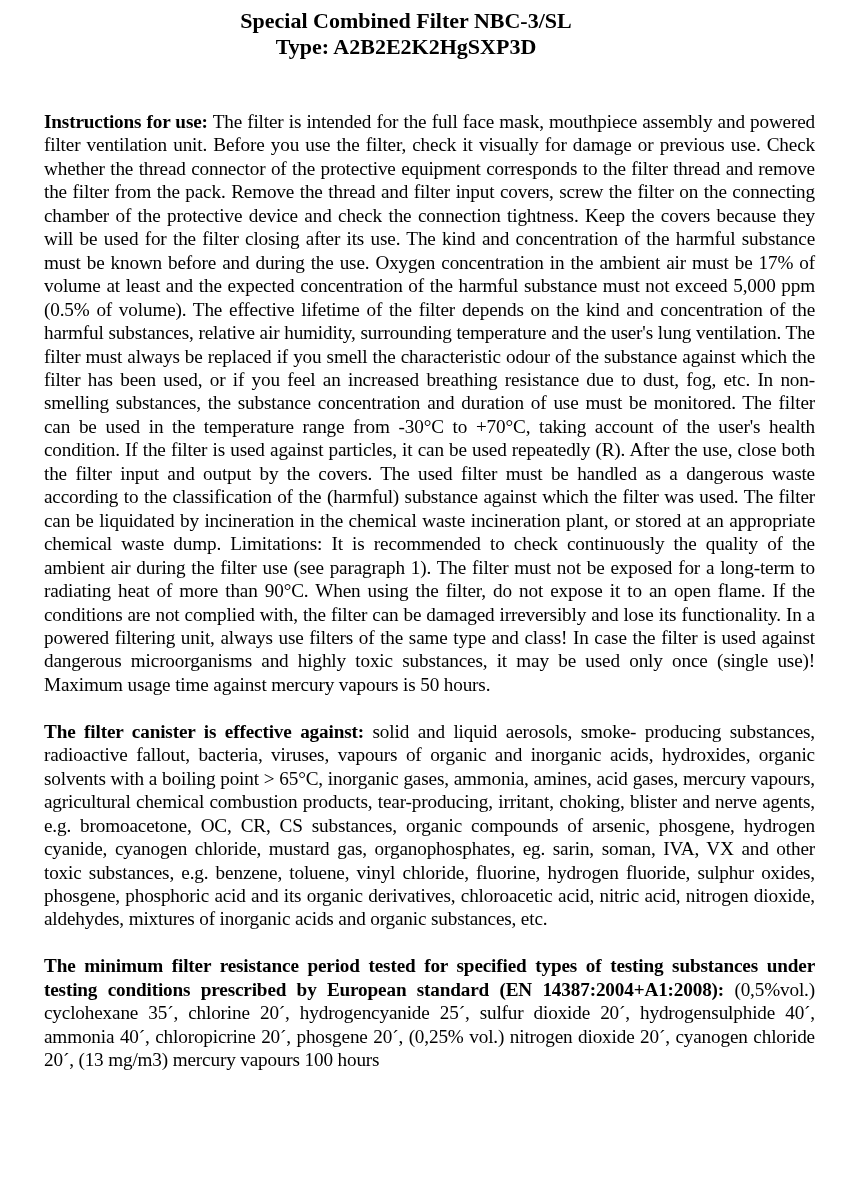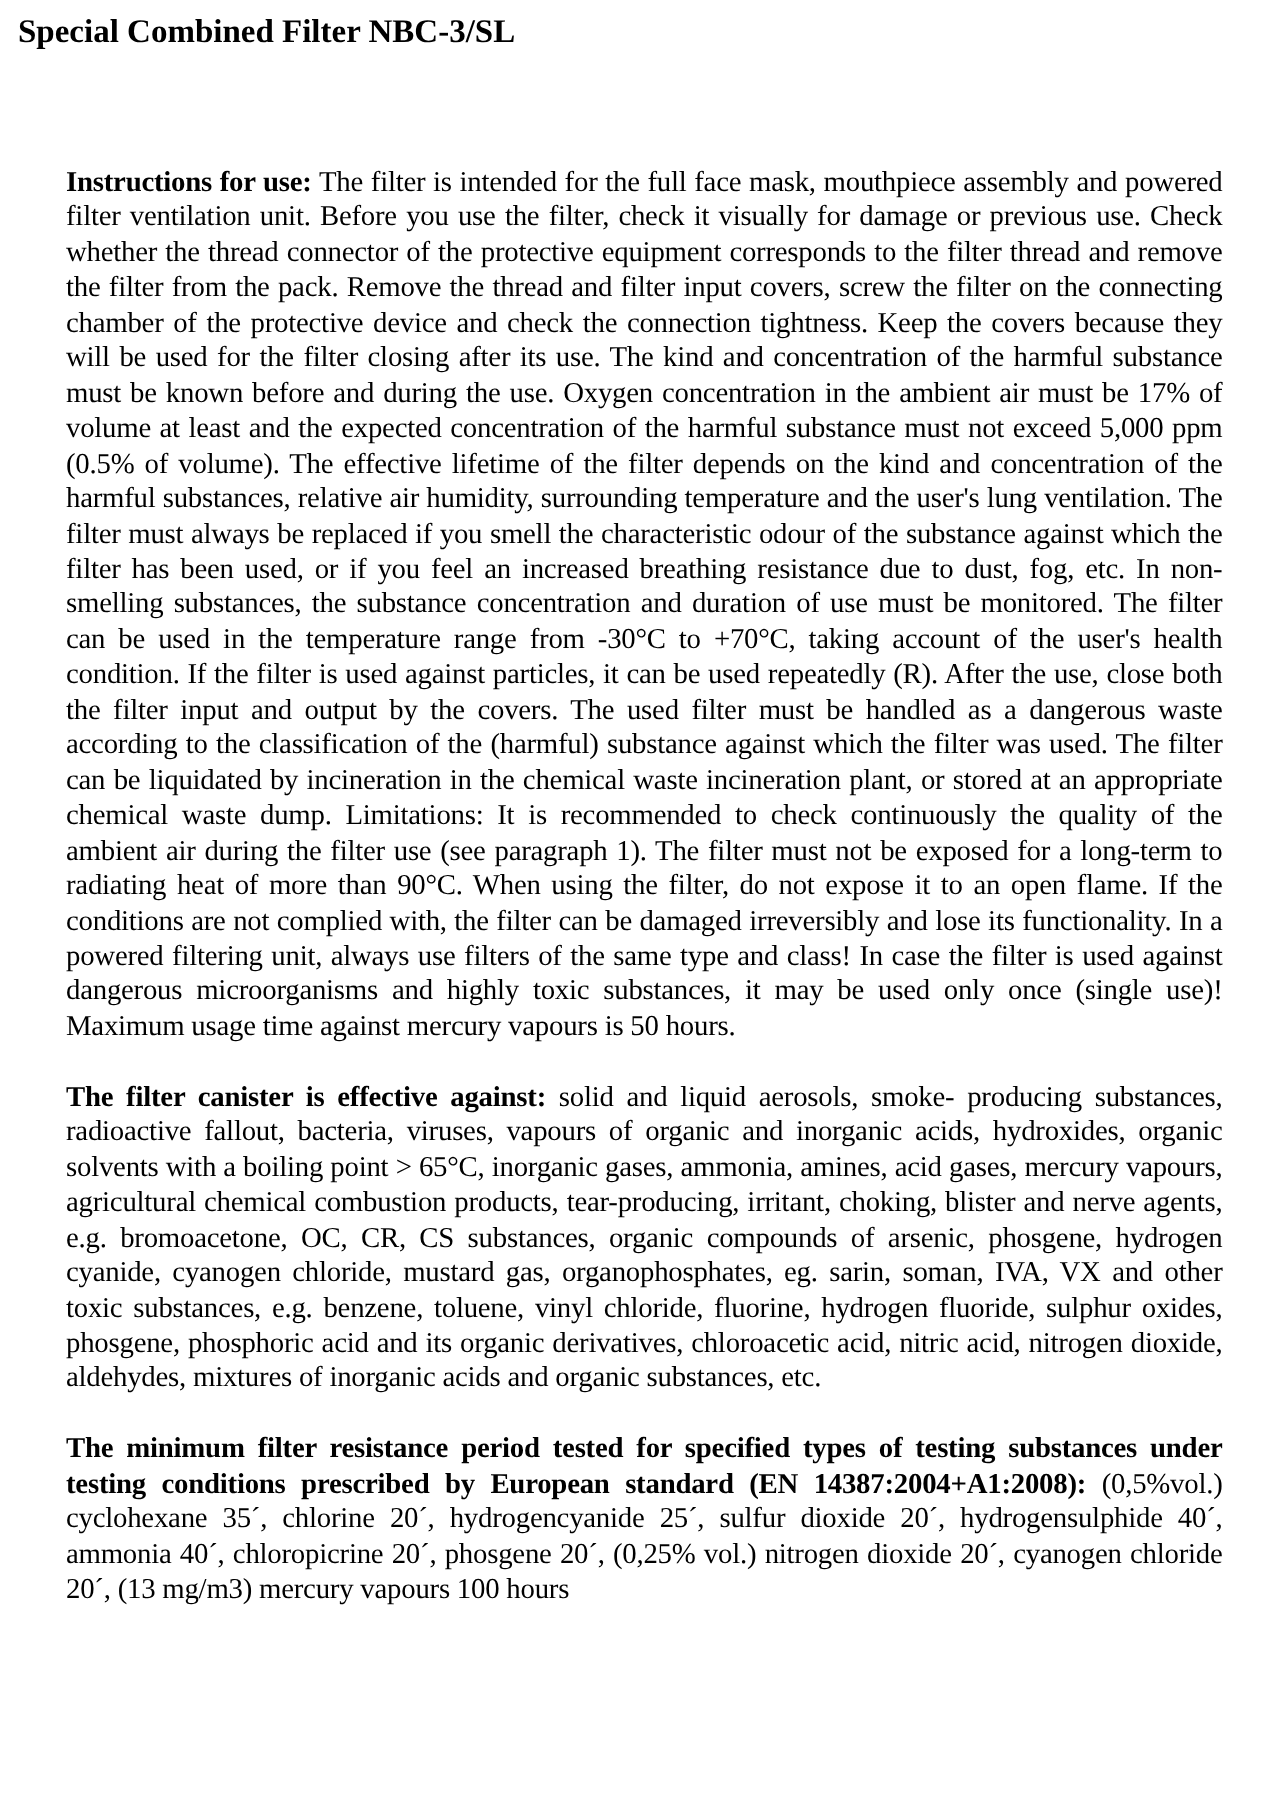--- a/index.html
+++ b/index.html
@@ -20,24 +20,24 @@
       left: 0;
       top: 0;
       width: 846px;
       height: 1200px;
     }
     .title-block {
       position: absolute;
       top: 8px;
       left: 0;
       width: 812px;
+      text-align: center;
       font-weight: bold;
       font-size: 22px;
       line-height: 26px;
-      padding-left: 12px;
     }
     .title-line {
       display: block;
     }
     .body-block {
       position: absolute;
       left: 20px;
       top: 110px;
       width: 771px;
       margin-left: 24px;
@@ -56,20 +56,21 @@
     .para-3 .lead {
       display: inline;
     }
   </style>
 </head>
 <body>
 
 <div class="page">
   <div class="title-block">
     <span class="title-line">Special Combined Filter NBC-3/SL</span>
+    <span class="title-line">Type: A2B2E2K2HgSXP3D</span>
   </div>
 
   <div class="body-block">
     <p class="para para-1"><span class="lead">Instructions for use:</span><span> The filter is intended for the full face mask, mouthpiece assembly and powered filter ventilation unit. Before you use the filter, check it visually for damage or previous use. Check whether the thread connector of the protective equipment corresponds to the filter thread and remove the filter from the pack. Remove the thread and filter input covers, screw the filter on the connecting chamber of the protective device and check the connection tightness. Keep the covers because they will be used for the filter closing after its use. The kind and concentration of the harmful substance must be known before and during the use. Oxygen concentration in the ambient air must be 17% of volume at least and the expected concentration of the harmful substance must not exceed 5,000 ppm (0.5% of volume). The effective lifetime of the filter depends on the kind and concentration of the harmful substances, relative air humidity, surrounding temperature and the user's lung ventilation. The filter must always be replaced if you smell the characteristic odour of the substance against which the filter has been used, or if you feel an increased breathing resistance due to dust, fog, etc. In non-smelling substances, the substance concentration and duration of use must be monitored. The filter can be used in the temperature range from -30°C to +70°C, taking account of the user's health condition. If the filter is used against particles, it can be used repeatedly (R). After the use, close both the filter input and output by the covers. The used filter must be handled as a dangerous waste according to the classification of the (harmful) substance against which the filter was used. The filter can be liquidated by incineration in the chemical waste incineration plant, or stored at an appropriate chemical waste dump. Limitations: It is recommended to check continuously the quality of the ambient air during the filter use (see paragraph 1). The filter must not be exposed for a long-term to radiating heat of more than 90°C. When using the filter, do not expose it to an open flame. If the conditions are not complied with, the filter can be damaged irreversibly and lose its functionality. In a powered filtering unit, always use filters of the same type and class!  In case the filter is used against dangerous microorganisms and highly toxic substances, it may be used only once (single use)! Maximum usage time against mercury vapours is 50 hours.</span></p>
 
     <p class="para para-2"><span class="lead">The filter canister is effective against:</span><span> solid and liquid aerosols, smoke- producing substances, radioactive fallout, bacteria, viruses, vapours of organic and inorganic acids, hydroxides, organic solvents with a boiling point &gt; 65°C, inorganic gases,  ammonia, amines, acid gases, mercury vapours, agricultural chemical combustion products, tear-producing, irritant, choking, blister and nerve agents, e.g. bromoacetone, OC, CR, CS substances, organic compounds of arsenic, phosgene, hydrogen cyanide, cyanogen chloride, mustard gas, organophosphates, eg. sarin, soman, IVA, VX and other toxic substances, e.g. benzene, toluene, vinyl chloride, fluorine, hydrogen fluoride, sulphur oxides, phosgene, phosphoric acid and its organic derivatives, chloroacetic acid, nitric acid, nitrogen dioxide, aldehydes, mixtures of inorganic acids and organic substances, etc.</span></p>
 
     <p class="para para-3"><span class="lead">The minimum filter resistance period tested for specified types of testing substances under testing conditions prescribed by European standard (EN 14387:2004+A1:2008):</span><span> (0,5%vol.) cyclohexane 35´, chlorine 20´, hydrogencyanide 25´, sulfur dioxide 20´, hydrogensulphide 40´, ammonia 40´, chloropicrine 20´, phosgene 20´, (0,25% vol.) nitrogen dioxide 20´, cyanogen chloride 20´, (13 mg/m3) mercury vapours 100 hours</span></p>
   </div>
 </div>

